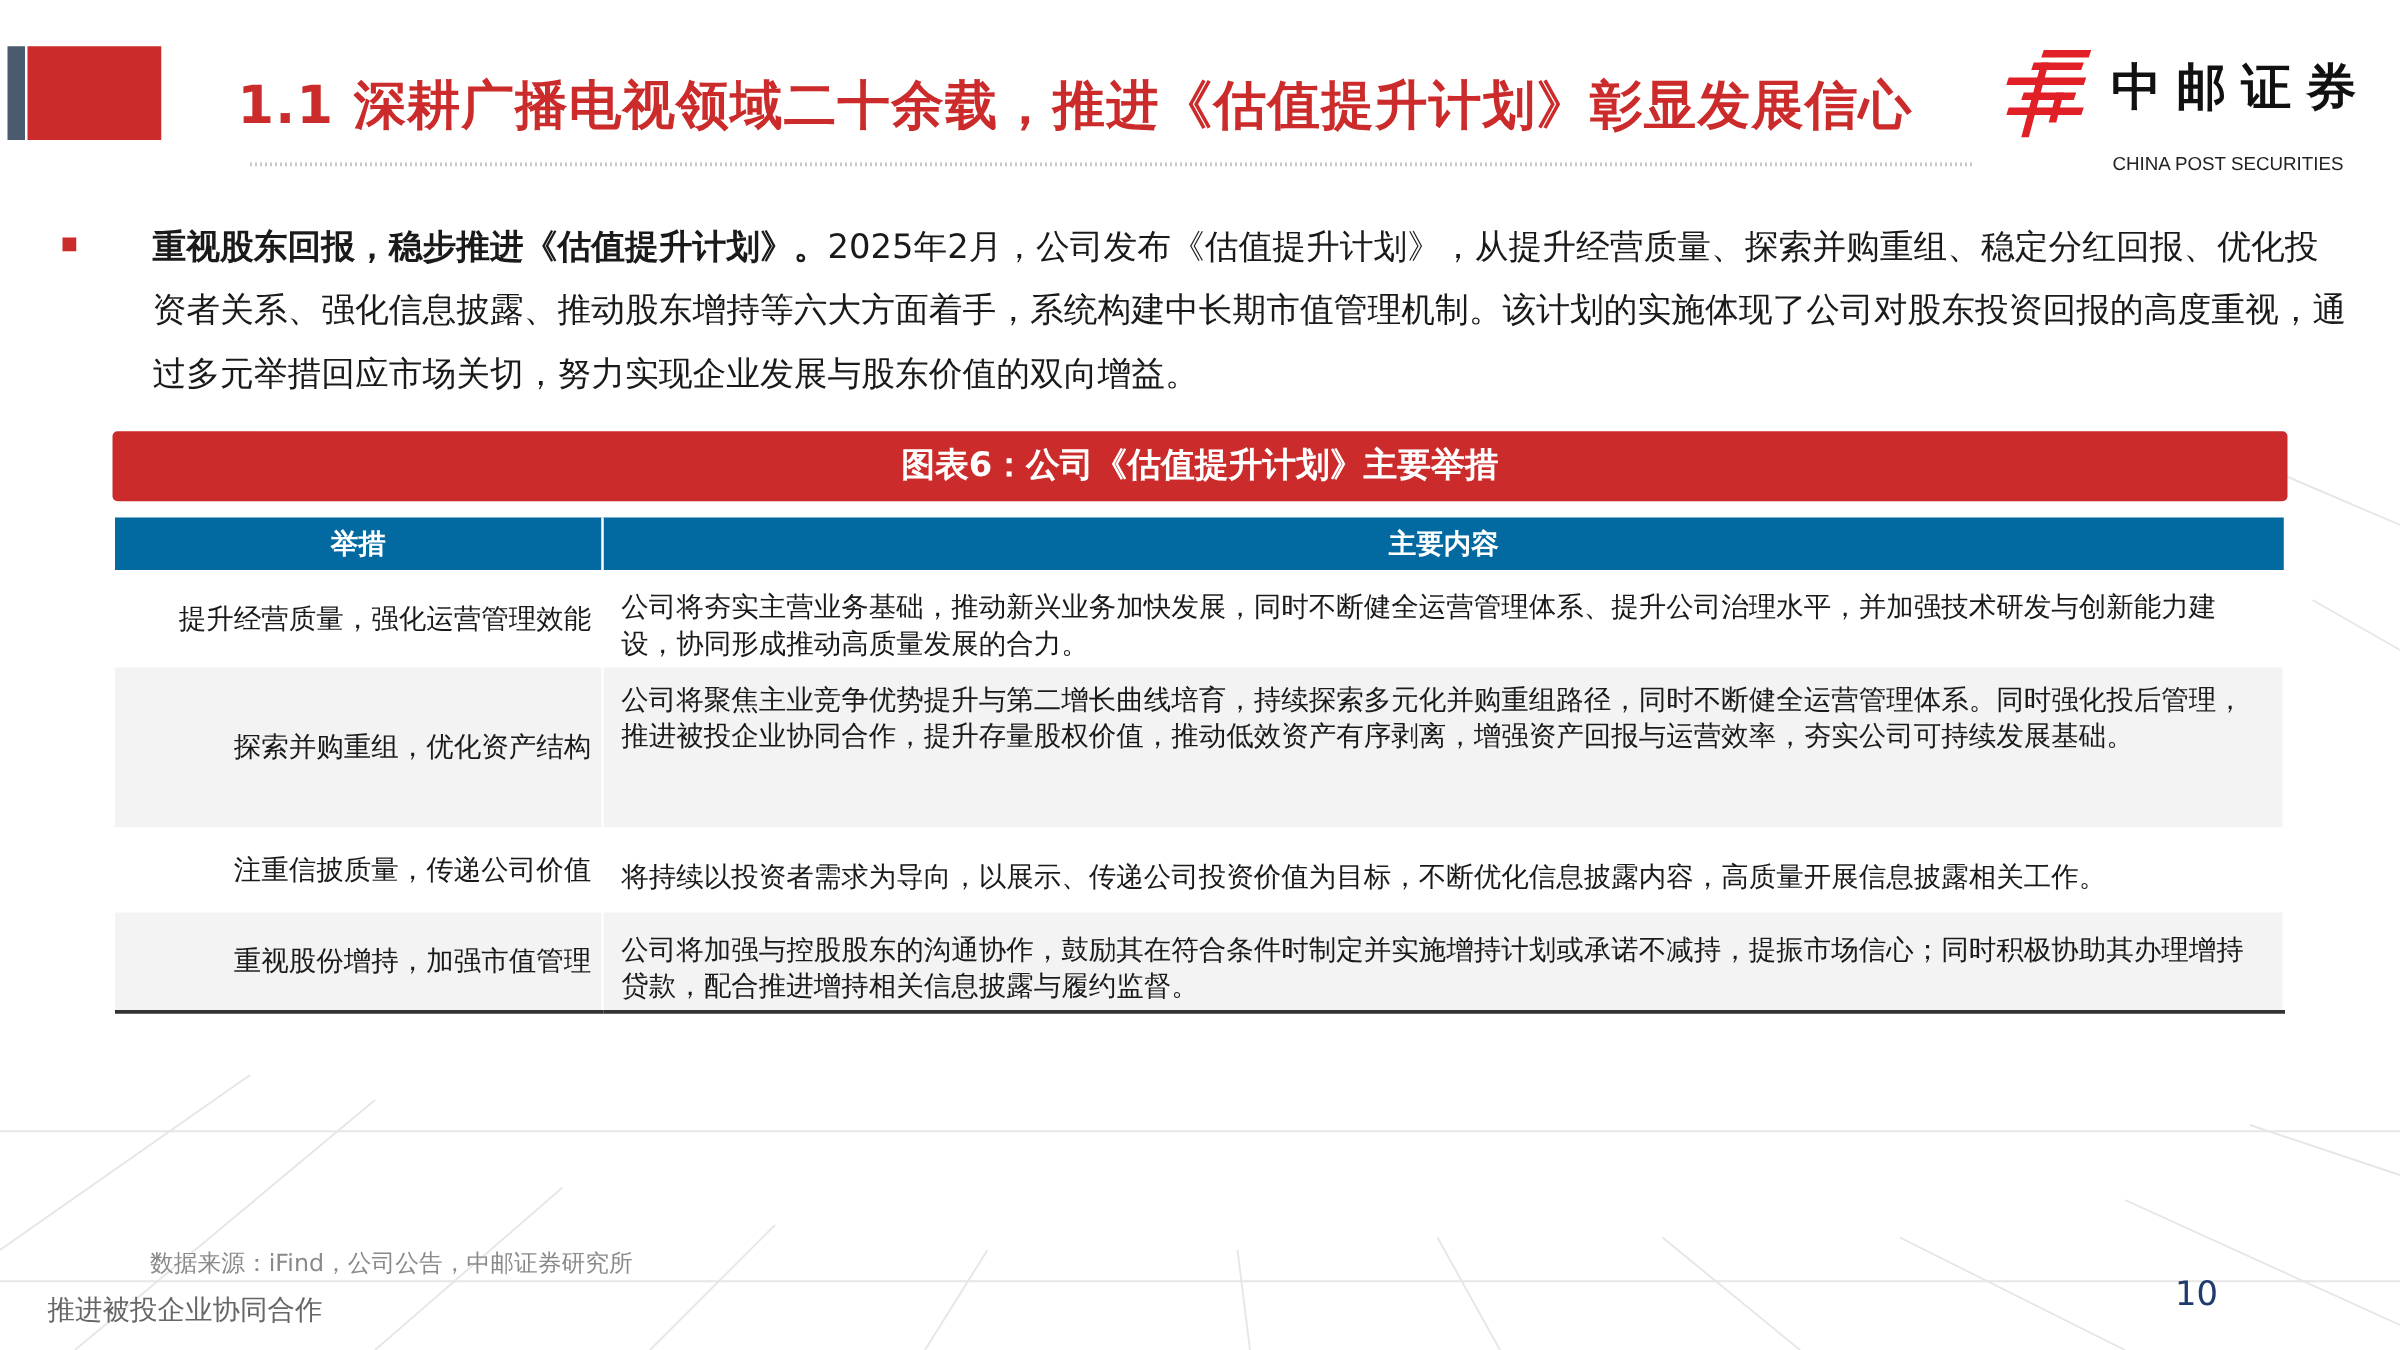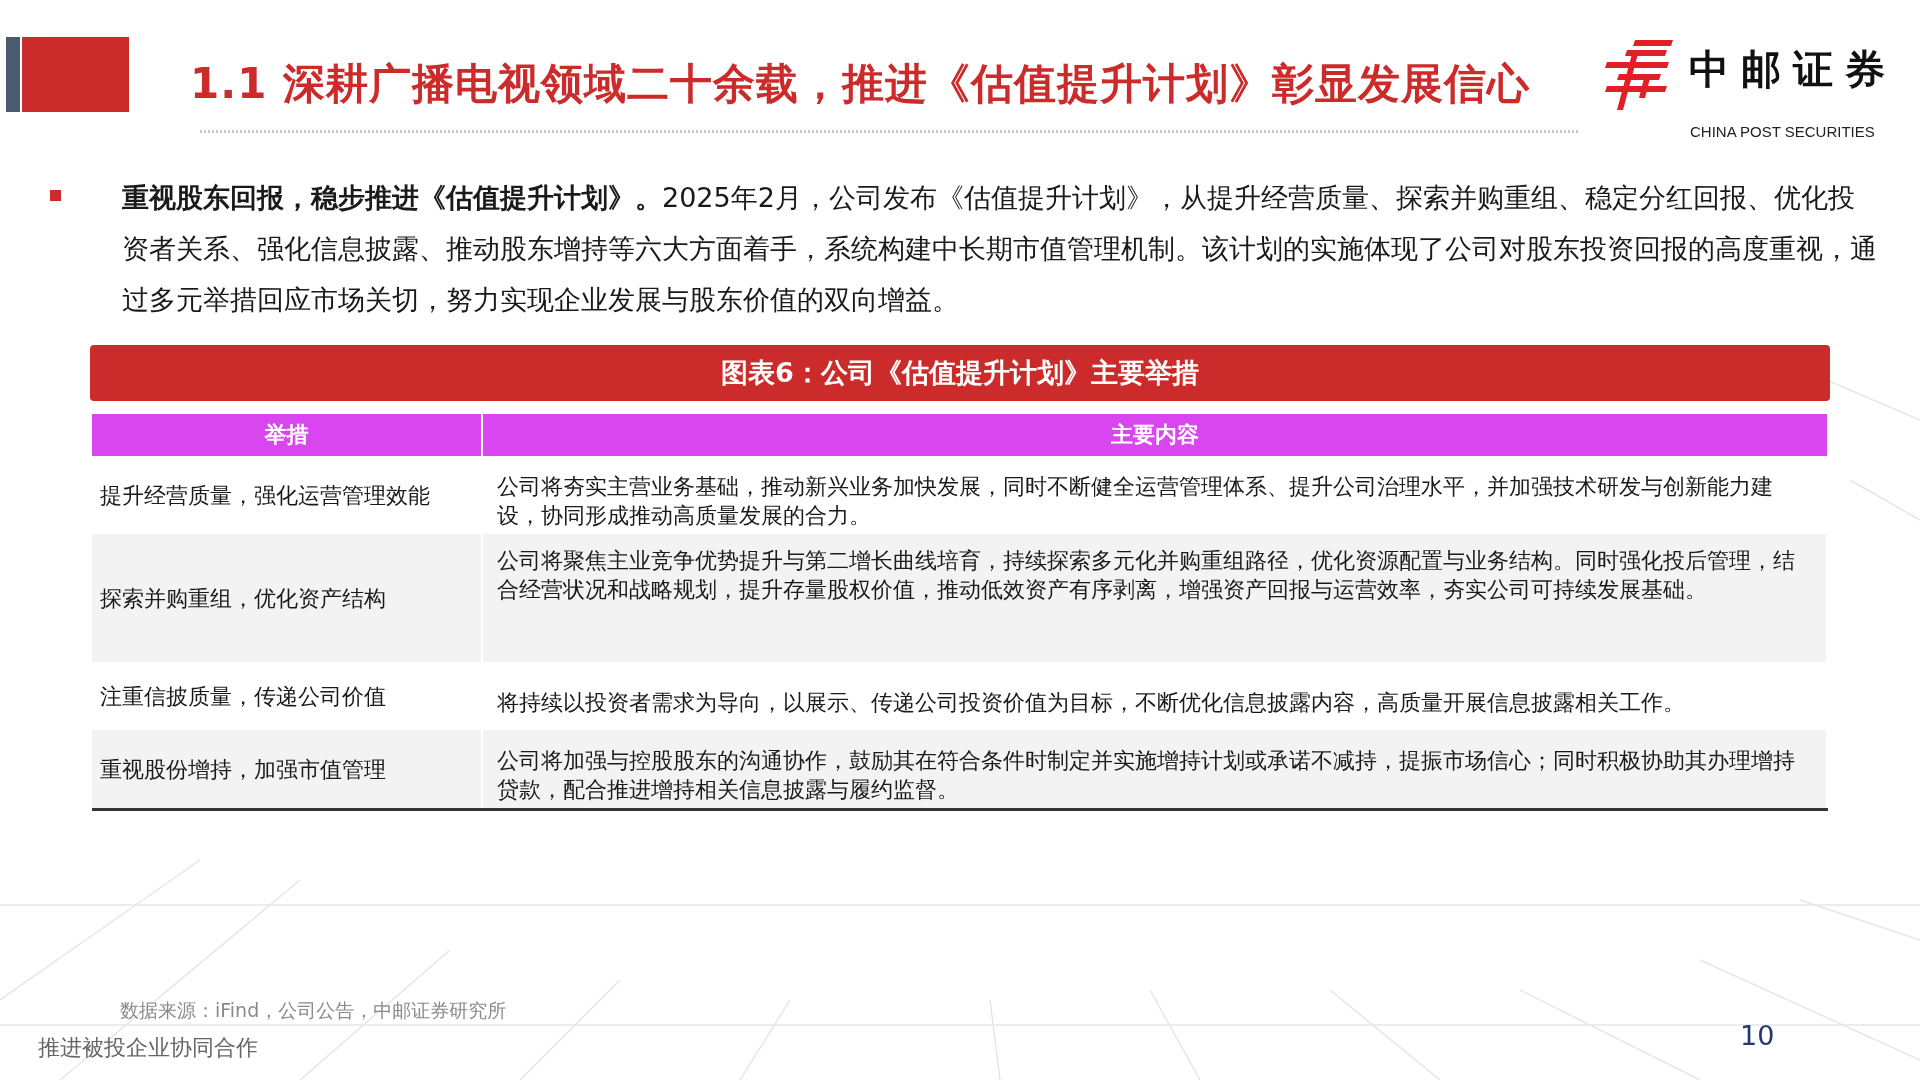--- a/index.html
+++ b/index.html
@@ -23,24 +23,24 @@
 
     .bullet-block { position: absolute; left: 50px; top: 172px; width: 1830px; z-index: 2; }
     .bullet-sq { position: absolute; left: 0; top: 18px; width: 11px; height: 11px; background: #cc2b2b; }
     .bullet-text { margin-left: 72px; font-size: 27px; line-height: 51px; color: #1a1a1a; }
     .bullet-text b { font-weight: bold; }
 
     .table-title { position: absolute; left: 90px; top: 345px; width: 1740px; height: 56px; background: #cc2b2b; border-radius: 4px;
       color: #fff; font-weight: bold; font-size: 27px; text-align: center; line-height: 56px; z-index: 2; }
 
     .tbl { position: absolute; left: 92px; top: 414px; width: 1736px; z-index: 2; border-collapse: collapse; }
-    .tbl th { background: #d946ef; color: #fff; font-weight: bold; font-size: 22px; height: 42px; text-align: center; border-right: 2px solid #fff; }
+    .tbl th { background: #0369a1; color: #fff; font-weight: bold; font-size: 22px; height: 42px; text-align: center; border-right: 2px solid #fff; }
     .tbl th:last-child { border-right: none; }
     .tbl td { font-size: 22px; line-height: 29px; color: #1a1a1a; vertical-align: middle; border-right: 2px solid #fff; }
-    .tbl td.c1 { width: 390px; text-align: left; padding: 0 8px; }
+    .tbl td.c1 { width: 390px; text-align: right; padding: 0 8px; }
     .tbl td.c2 { padding: 16px 14px 4px 14px; }
     .tbl tr.odd td { background: #ffffff; }
     .tbl tr.even td { background: #f3f3f3; }
     .tbl tr.row-a td { height: 78px; }
     .tbl tr.row-b td { height: 128px; vertical-align: top; padding-top: 12px; }
     .tbl tr.row-b td.c1 { vertical-align: middle; padding-top: 0; }
     .tbl tr.row-c td { height: 112px; }
     .tbl tr.row-d td { height: 70px; }
     .tbl tr.row-e td { height: 68px; }
     .tbl tr.row-f td { height: 70px; border-bottom: 3px solid #333; }
@@ -109,21 +109,21 @@
       <th>主要内容</th>
     </tr>
   </thead>
   <tbody>
     <tr class="odd row-a">
       <td class="c1">提升经营质量，强化运营管理效能</td>
       <td class="c2">公司将夯实主营业务基础，推动新兴业务加快发展，同时不断健全运营管理体系、提升公司治理水平，并加强技术研发与创新能力建设，协同形成推动高质量发展的合力。</td>
     </tr>
     <tr class="even row-b">
       <td class="c1">探索并购重组，优化资产结构</td>
-      <td class="c2">公司将聚焦主业竞争优势提升与第二增长曲线培育，持续探索多元化并购重组路径，优化资源配置与业务结构。同时强化投后管理，结合经营状况和战略规划，提升存量股权价值，推动低效资产有序剥离，增强资产回报与运营效率，夯实公司可持续发展基础。</td>
+      <td class="c2">公司将聚焦主业竞争优势提升与第二增长曲线培育，持续探索多元化并购重组路径，同时不断健全运营管理体系。同时强化投后管理，推进被投企业协同合作，提升存量股权价值，推动低效资产有序剥离，增强资产回报与运营效率，夯实公司可持续发展基础。</td>
     </tr>
     <tr class="odd row-e">
       <td class="c1">注重信披质量，传递公司价值</td>
       <td class="c2">将持续以投资者需求为导向，以展示、传递公司投资价值为目标，不断优化信息披露内容，高质量开展信息披露相关工作。</td>
     </tr>
     <tr class="even row-f">
       <td class="c1">重视股份增持，加强市值管理</td>
       <td class="c2">公司将加强与控股股东的沟通协作，鼓励其在符合条件时制定并实施增持计划或承诺不减持，提振市场信心；同时积极协助其办理增持贷款，配合推进增持相关信息披露与履约监督。</td>
     </tr>
   </tbody>

